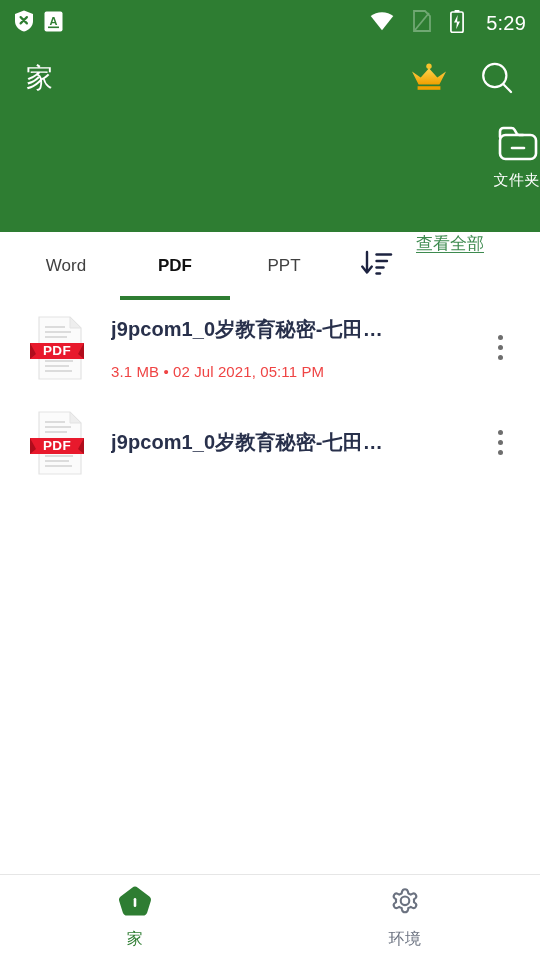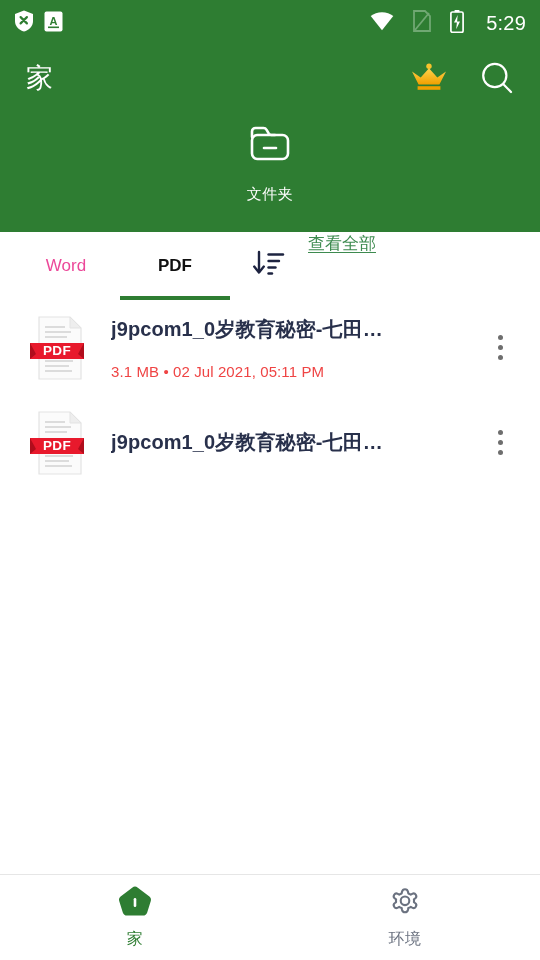--- a/index.html
+++ b/index.html
@@ -90,22 +90,22 @@
   
   .quick-actions {
     display: flex;
     align-items: flex-start;
     padding-top: 14px;
   }
   .quick-item {
     flex: 1 1 50%;
     display: flex;
     flex-direction: column;
-    align-items: center;
-    gap: 17px;
+    align-items: flex-end;
+    gap: 3px;
     cursor: pointer;
   }
   .quick-label {
     font-size: 15px;
     color: #ffffff;
     letter-spacing: 0.5px;
   }
 
   
   .tabbar {
@@ -115,21 +115,21 @@
     display: flex;
     align-items: stretch;
     position: relative;
     overflow: hidden;
   }
   .tab {
     display: flex;
     align-items: center;
     justify-content: center;
     font-size: 17px;
-    color: #ec4899;
+    color: #404040;
     position: relative;
     cursor: pointer;
     flex: 0 0 auto;
     box-sizing: border-box;
   }
   .tab.partial {
     width: 28px;
     justify-content: flex-start;
     padding-left: 0;
     margin-left: -16px;
@@ -352,20 +352,24 @@
       
       
     </div>
     <div class="tab w-word">
       <span>Word</span>
 
     </div>
     <div class="tab w-pdf active">
       <span>PDF</span>
       <span class="tab-underline"></span>
+    </div>
+    <div class="tab w-ppt">
+      <span>PPT</span>
+
     </div>
 
     <div class="tab-sort">
       <svg width="34" height="30" viewBox="0 0 34 30">
         <line x1="7" y1="3" x2="7" y2="23" stroke="#1d2340" stroke-width="2.4" stroke-linecap="round"></line>
         <path d="M2.2 17.6 L7 23.4 L11.8 17.6" fill="none" stroke="#1d2340" stroke-width="2.4" stroke-linecap="round" stroke-linejoin="round"></path>
         <line x1="16.5" y1="5.5" x2="31" y2="5.5" stroke="#1d2340" stroke-width="2.4" stroke-linecap="round"></line>
         <line x1="16.5" y1="12" x2="27" y2="12" stroke="#1d2340" stroke-width="2.4" stroke-linecap="round"></line>
         <line x1="16.5" y1="18.5" x2="23.5" y2="18.5" stroke="#1d2340" stroke-width="2.4" stroke-linecap="round"></line>
         <line x1="16.5" y1="24.5" x2="20" y2="24.5" stroke="#1d2340" stroke-width="2.4" stroke-linecap="round"></line>

